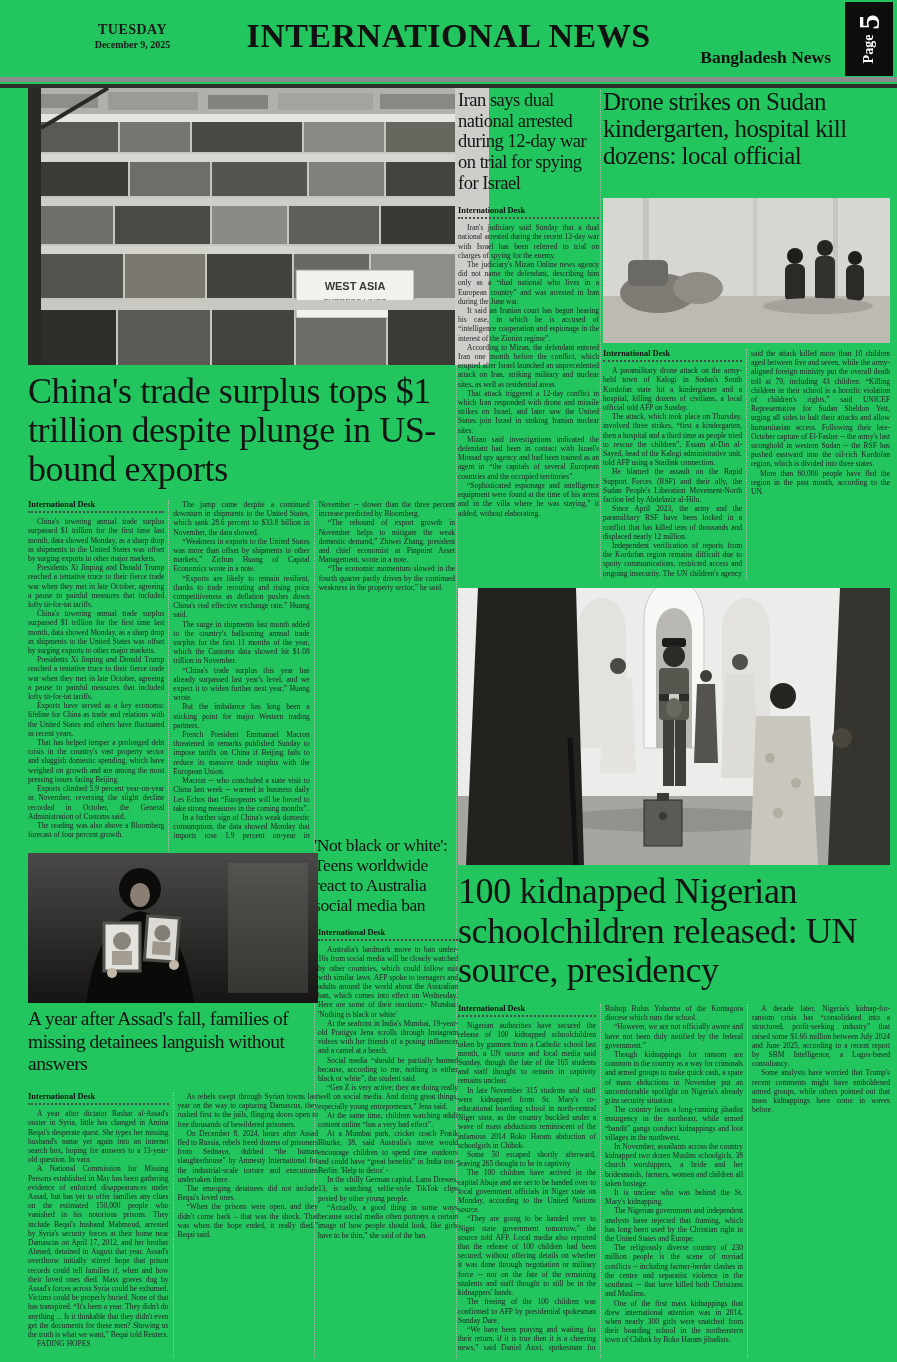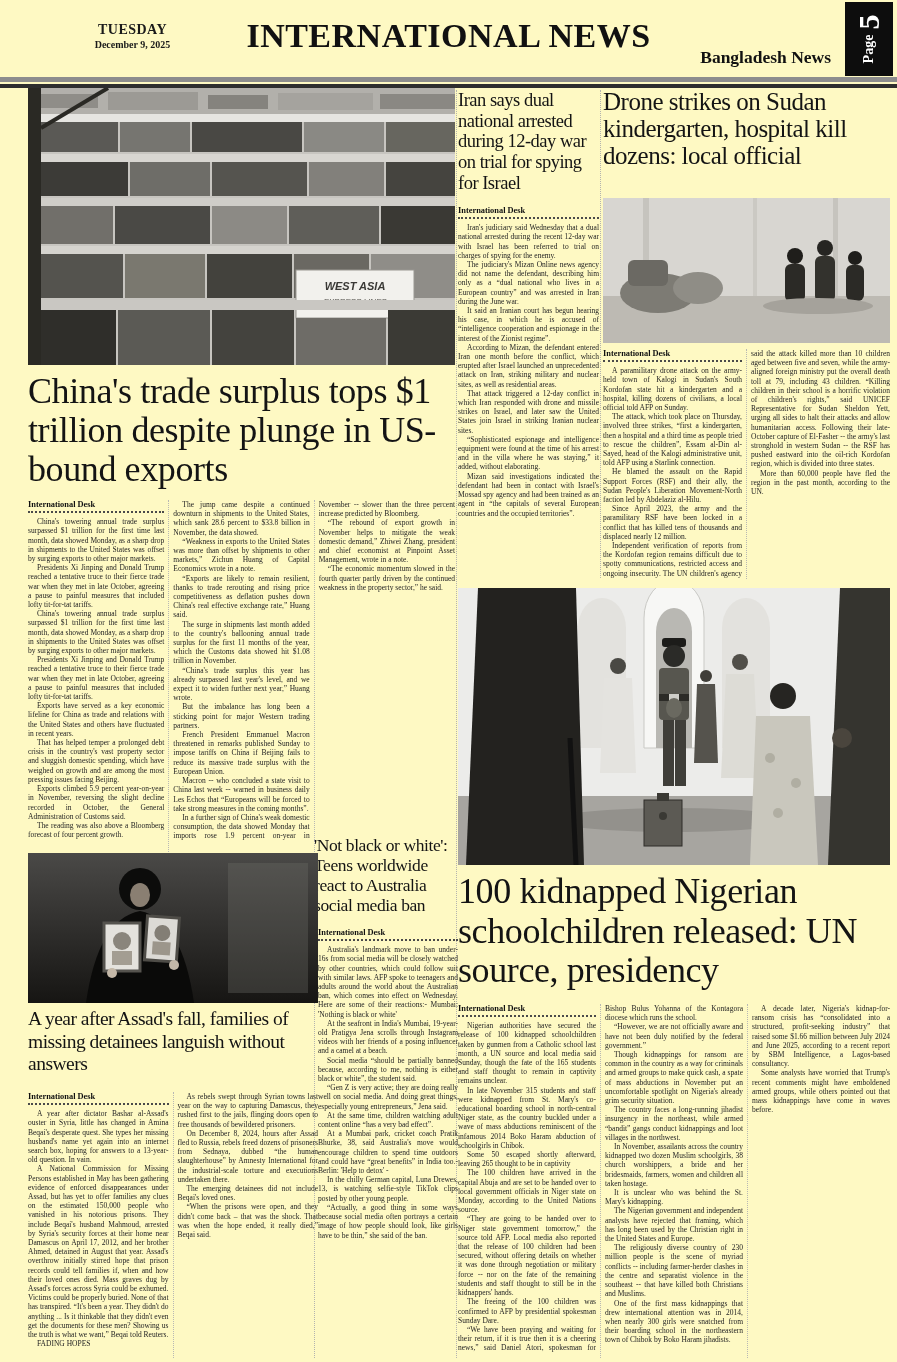--- a/index.html
+++ b/index.html
@@ -1,18 +1,18 @@
 <!DOCTYPE html>
 <html><head>
 <meta charset="utf-8">
 <style>
   * { margin:0; padding:0; box-sizing:border-box; }
   html,body { background:#d9d9d9; }
   body { font-family:"Liberation Serif", serif; }
-  .page { position:relative; width:897px; height:1362px; margin:0 auto; background:#fef9c3; color:#1a1a1a; overflow:hidden; }
+  .page { position:relative; width:897px; height:1362px; margin:0 auto; background:#22c55e; color:#1a1a1a; overflow:hidden; }
   .abs { position:absolute; }
 
   
   .masthead-day { text-align:center; font-weight:700; }
   .masthead-day .day { font-size:14px; letter-spacing:.5px; }
   .masthead-day .date { font-size:10px; margin-top:1px; }
   .masthead-title { text-align:center; font-weight:700; font-size:34px; letter-spacing:.5px; color:#111; }
   .masthead-brand { font-weight:700; font-size:17.5px; color:#111;margin-top:16px; }
   .page-box { background:#0d0d0d; }
   .page-box-inner { position:absolute; top:50%; left:50%; transform:translate(-50%,-50%) rotate(-90deg); display:flex; align-items:center; gap:5px; color:#fff; white-space:nowrap; }
@@ -49,21 +49,21 @@
       <span class="pnum">5</span>
     </div>
   </div>
   <div class="abs rule-gray" style="left:0; right:0; top:77px; height:5px;"></div>
   <div class="abs rule-dark" style="left:0; right:0; top:84px; height:4px;"></div>
 
   <div class="abs vsep" style="left:456px; top:90px; height:1268px;"></div>
   <div class="abs vsep" style="left:600px; top:90px; height:488px;"></div>
   <div class="abs vsep" style="left:314px; top:840px; height:518px;"></div>
 
-  <div class="abs photo" style="left:28px; top:88px; width:427px; height:277px;font-style:italic;">
+  <div class="abs photo" style="left:28px; top:88px; width:461px; height:277px;">
     <svg width="427" height="277" viewBox="0 0 427 277">
       <rect width="427" height="277" fill="#c7c5c0"></rect>
       <rect y="0" width="427" height="26" fill="#b2b0ab"></rect>
       <rect x="0" y="6" width="70" height="14" fill="#8f8d88"></rect>
         <rect x="80" y="4" width="90" height="18" fill="#9c9a95"></rect>
         <rect x="180" y="7" width="60" height="14" fill="#85837e"></rect>
         <rect x="250" y="5" width="95" height="17" fill="#a5a39e"></rect>
         <rect x="352" y="6" width="75" height="15" fill="#8a8883"></rect>
       <rect y="26" width="427" height="8" fill="#e6e5e1"></rect>
       <rect x="0" y="34" width="90" height="30" fill="#5a5955"></rect>
@@ -129,27 +129,27 @@
           <p>“The economic momentum slowed in the fourth quarter partly driven by the continued weakness in the property sector,” he said.</p>
         </div>
     </div>
   </section>
 
   <section>
     <h2 class="abs headline" style="left:458px; top:90px; width:141px; font-size:18.5px; line-height:1.12; letter-spacing:-0.5px;">Iran says dual national arrested during 12-day war on trial for spying for Israel</h2>
     <div class="abs body-text" style="left:458px; top:206px; width:141px; height:376px;">
       <div class="byline">International Desk</div>
       <div>
-          <p>Iran's judiciary said Wednesday that a dual national arrested during the recent 12-day war with Israel has been referred to trial on charges of spying for the enemy.</p>
+          <p>Iran's judiciary said Sunday that a dual national arrested during the recent 12-day war with Israel has been referred to trial on charges of spying for the enemy.</p>
           <p>The judiciary's Mizan Online news agency did not name the defendant, describing him only as a “dual national who lives in a European country” and was arrested in Iran during the June war.</p>
           <p>It said an Iranian court has begun hearing his case, in which he is accused of “intelligence cooperation and espionage in the interest of the Zionist regime”.</p>
           <p>According to Mizan, the defendant entered Iran one month before the conflict, which erupted after Israel launched an unprecedented attack on Iran, striking military and nuclear sites, as well as residential areas.</p>
           <p>That attack triggered a 12-day conflict in which Iran responded with drone and missile strikes on Israel, and later saw the United States join Israel in striking Iranian nuclear sites.</p>
+          <p>Mizan said investigations indicated the defendant had been in contact with Israel's Mossad spy agency and had been trained as an agent in “the capitals of several European countries and the occupied territories”.</p>
           <p>“Sophisticated espionage and intelligence equipment were found at the time of his arrest and in the villa where he was staying,” it added, without elaborating.</p>
-          <p>Mizan said investigations indicated the defendant had been in contact with Israel's Mossad spy agency and had been trained as an agent in “the capitals of several European countries and the occupied territories”.</p>
         </div>
     </div>
   </section>
 
   <section>
     <h2 class="abs headline" style="left:603px; top:88px; width:290px; font-size:25px; line-height:1.08; letter-spacing:-0.5px;">Drone strikes on Sudan kindergarten, hospital kill dozens: local official</h2>
     <div class="abs photo" style="left:603px; top:198px; width:287px; height:145px;">
       <svg width="287" height="145" viewBox="0 0 287 145">
         <rect width="287" height="145" fill="#d8d6d1"></rect>
         <rect x="40" y="0" width="6" height="145" fill="#c6c4be"></rect>

